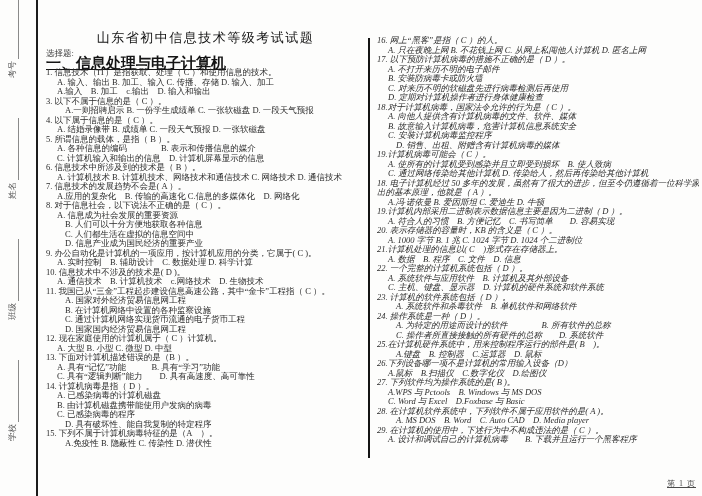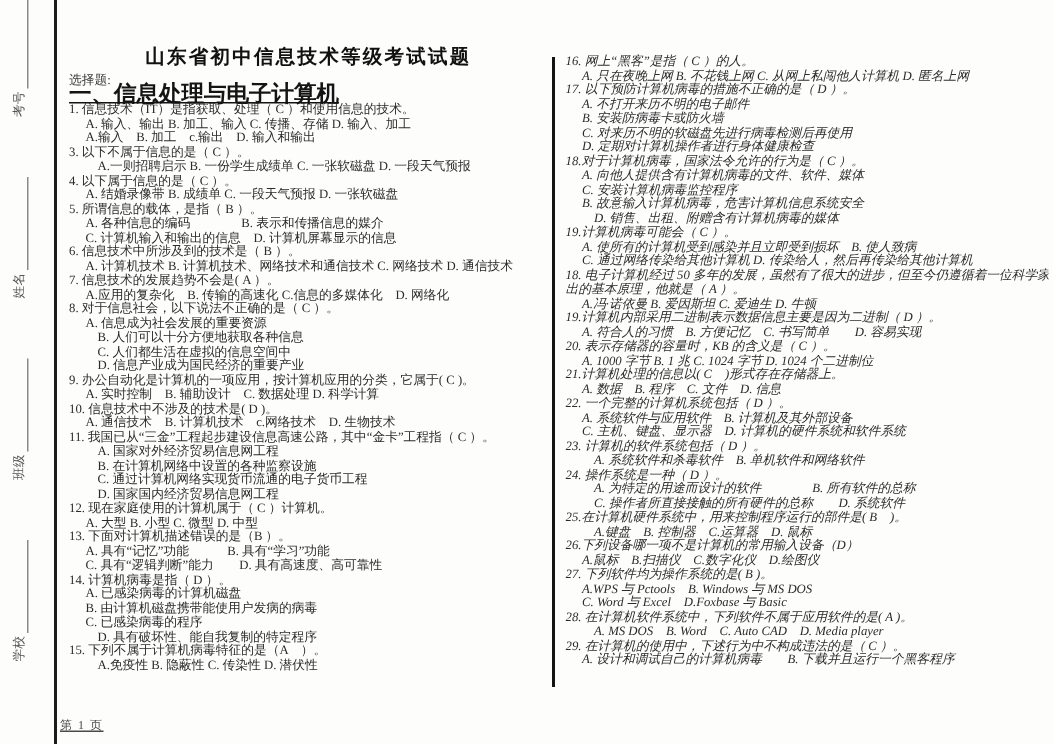--- a/index.html
+++ b/index.html
@@ -17,31 +17,31 @@
     font-size:8.5px;color:#555;
   }
   .mlabel{white-space:nowrap;display:inline-flex;align-items:flex-end;}
   .uline{display:inline-block;width:62px;border-bottom:1px solid #8a8a8a;height:8px;margin-left:2px;}
   
   .divider{position:absolute;left:368px;top:38px;width:1.5px;height:420px;background:#141414;}
   .col{position:absolute;overflow:hidden;}
   .col-left{left:46px;top:30px;width:319px;height:432px;}
   .col-right{left:377px;top:36px;width:322px;height:426px;font-style:italic;}
   .title{
-    font-size:13px;font-weight:bold;text-align:center;letter-spacing:1.5px;
+    font-size:13px;font-weight:normal;text-align:center;letter-spacing:1.5px;
     color:#111;line-height:16px;margin-bottom:3px;white-space:nowrap;
   }
   .line{font-size:8.5px;line-height:9.5px;white-space:nowrap;}
   .intro{color:#3a3a3a;}
   .section{font-weight:bold;font-size:15px;color:#141414;text-decoration:underline;}
   .indent-0{padding-left:0;}
   .indent-1{padding-left:11px;}
   .indent-2{padding-left:19px;}
   .footer{
-    position:absolute;left:40px;bottom:7px;width:656px;text-align:left;
+    position:absolute;left:40px;bottom:7px;width:656px;text-align:right;
     font-size:8px;color:#4a4a4a;letter-spacing:1px;text-decoration:underline;
   }
 </style>
 </head>
 <body>
 
 <div class="page">
 
   <div class="seal-line"></div>
 
@@ -118,22 +118,22 @@
     <div id="right-questions">
         <div class="line indent-0">16. 网上“黑客”是指（ C ）的人。</div>
         <div class="line indent-1">A. 只在夜晚上网 B. 不花钱上网 C. 从网上私闯他人计算机 D. 匿名上网</div>
         <div class="line indent-0">17. 以下预防计算机病毒的措施不正确的是（ D ）。</div>
         <div class="line indent-1">A. 不打开来历不明的电子邮件</div>
         <div class="line indent-1">B. 安装防病毒卡或防火墙</div>
         <div class="line indent-1">C. 对来历不明的软磁盘先进行病毒检测后再使用</div>
         <div class="line indent-1">D. 定期对计算机操作者进行身体健康检查</div>
         <div class="line indent-0">18.对于计算机病毒，国家法令允许的行为是（ C ）。</div>
         <div class="line indent-1">A. 向他人提供含有计算机病毒的文件、软件、媒体</div>
+        <div class="line indent-1">B. 故意输入计算机病毒，危害计算机信息系统安全</div>
         <div class="line indent-1">C. 安装计算机病毒监控程序</div>
-        <div class="line indent-1">B. 故意输入计算机病毒，危害计算机信息系统安全</div>
         <div class="line indent-2">D. 销售、出租、附赠含有计算机病毒的媒体</div>
         <div class="line indent-0">19.计算机病毒可能会（ C ）。</div>
         <div class="line indent-1">A. 使所有的计算机受到感染并且立即受到损坏　B. 使人致病</div>
         <div class="line indent-1">C. 通过网络传染给其他计算机 D. 传染给人，然后再传染给其他计算机</div>
         <div class="line indent-0">18. 电子计算机经过 50 多年的发展，虽然有了很大的进步，但至今仍遵循着一位科学家提</div>
         <div class="line indent-0">出的基本原理，他就是（ A ）。</div>
         <div class="line indent-1">A.冯·诺依曼 B. 爱因斯坦 C. 爱迪生 D. 牛顿</div>
         <div class="line indent-0">19.计算机内部采用二进制表示数据信息主要是因为二进制（ D ）。</div>
         <div class="line indent-1">A. 符合人的习惯　B. 方便记忆　C. 书写简单　　D. 容易实现</div>
         <div class="line indent-0">20. 表示存储器的容量时，KB 的含义是（ C ）。</div>

